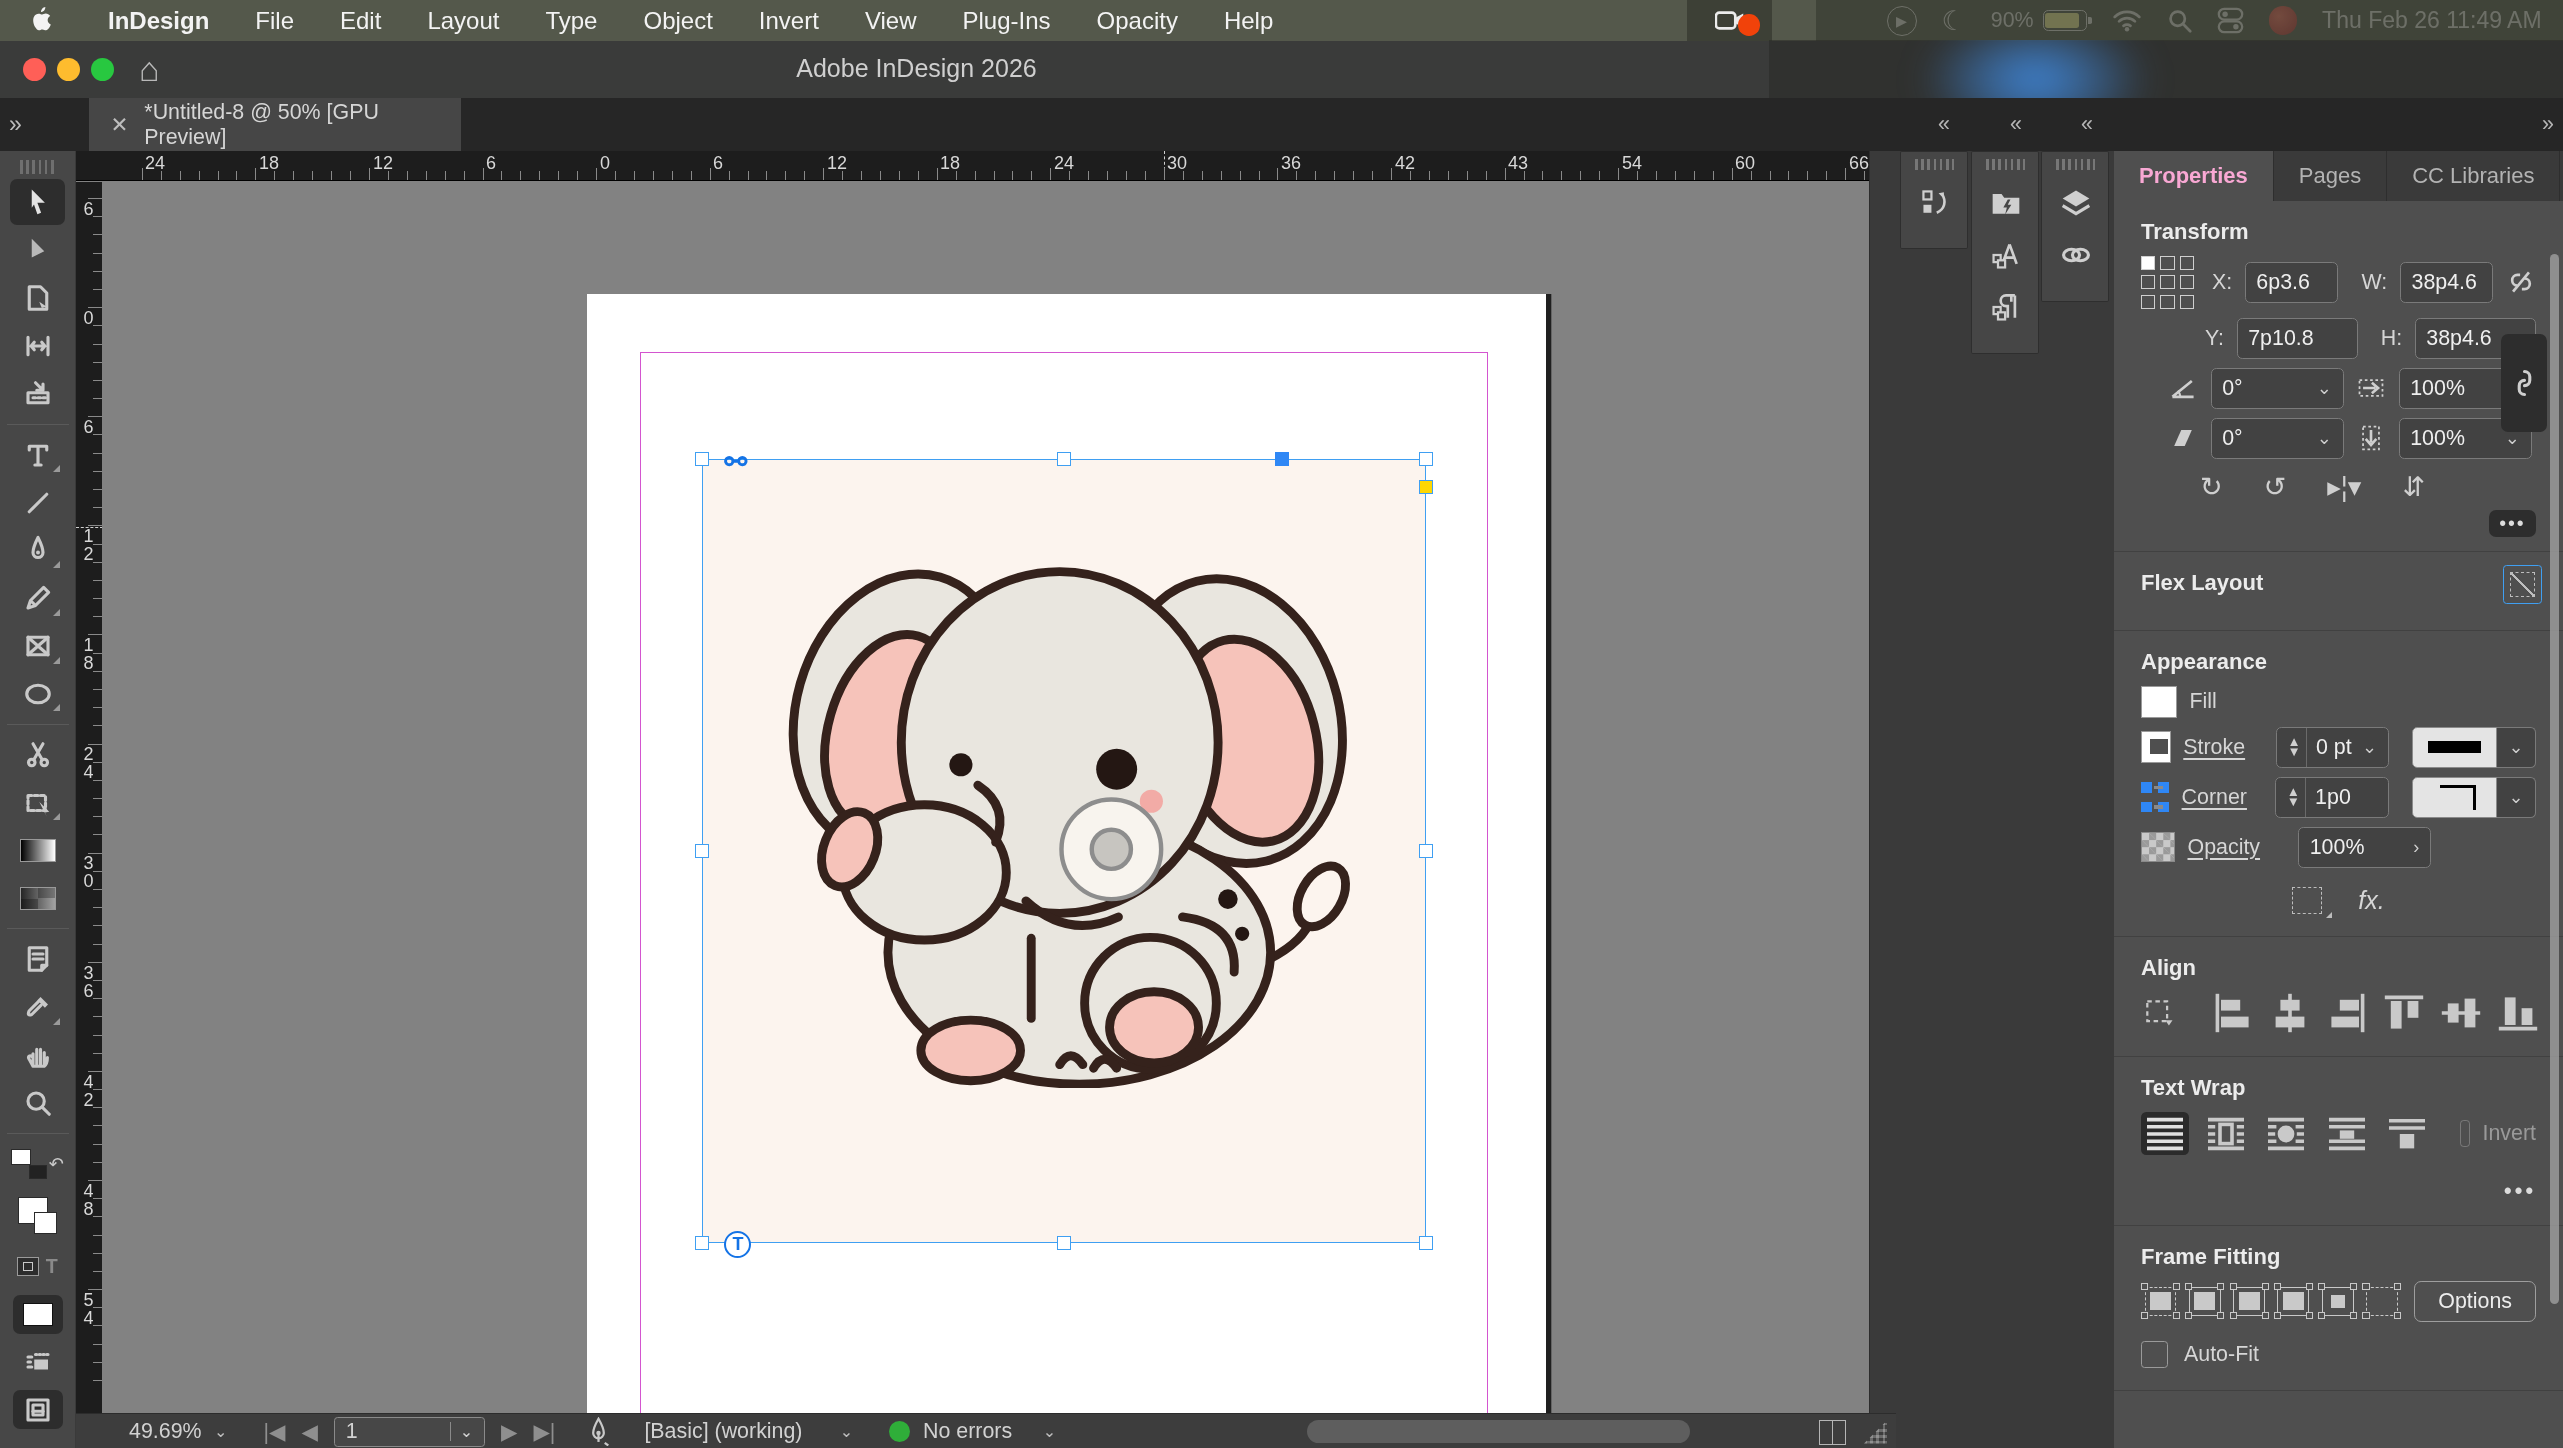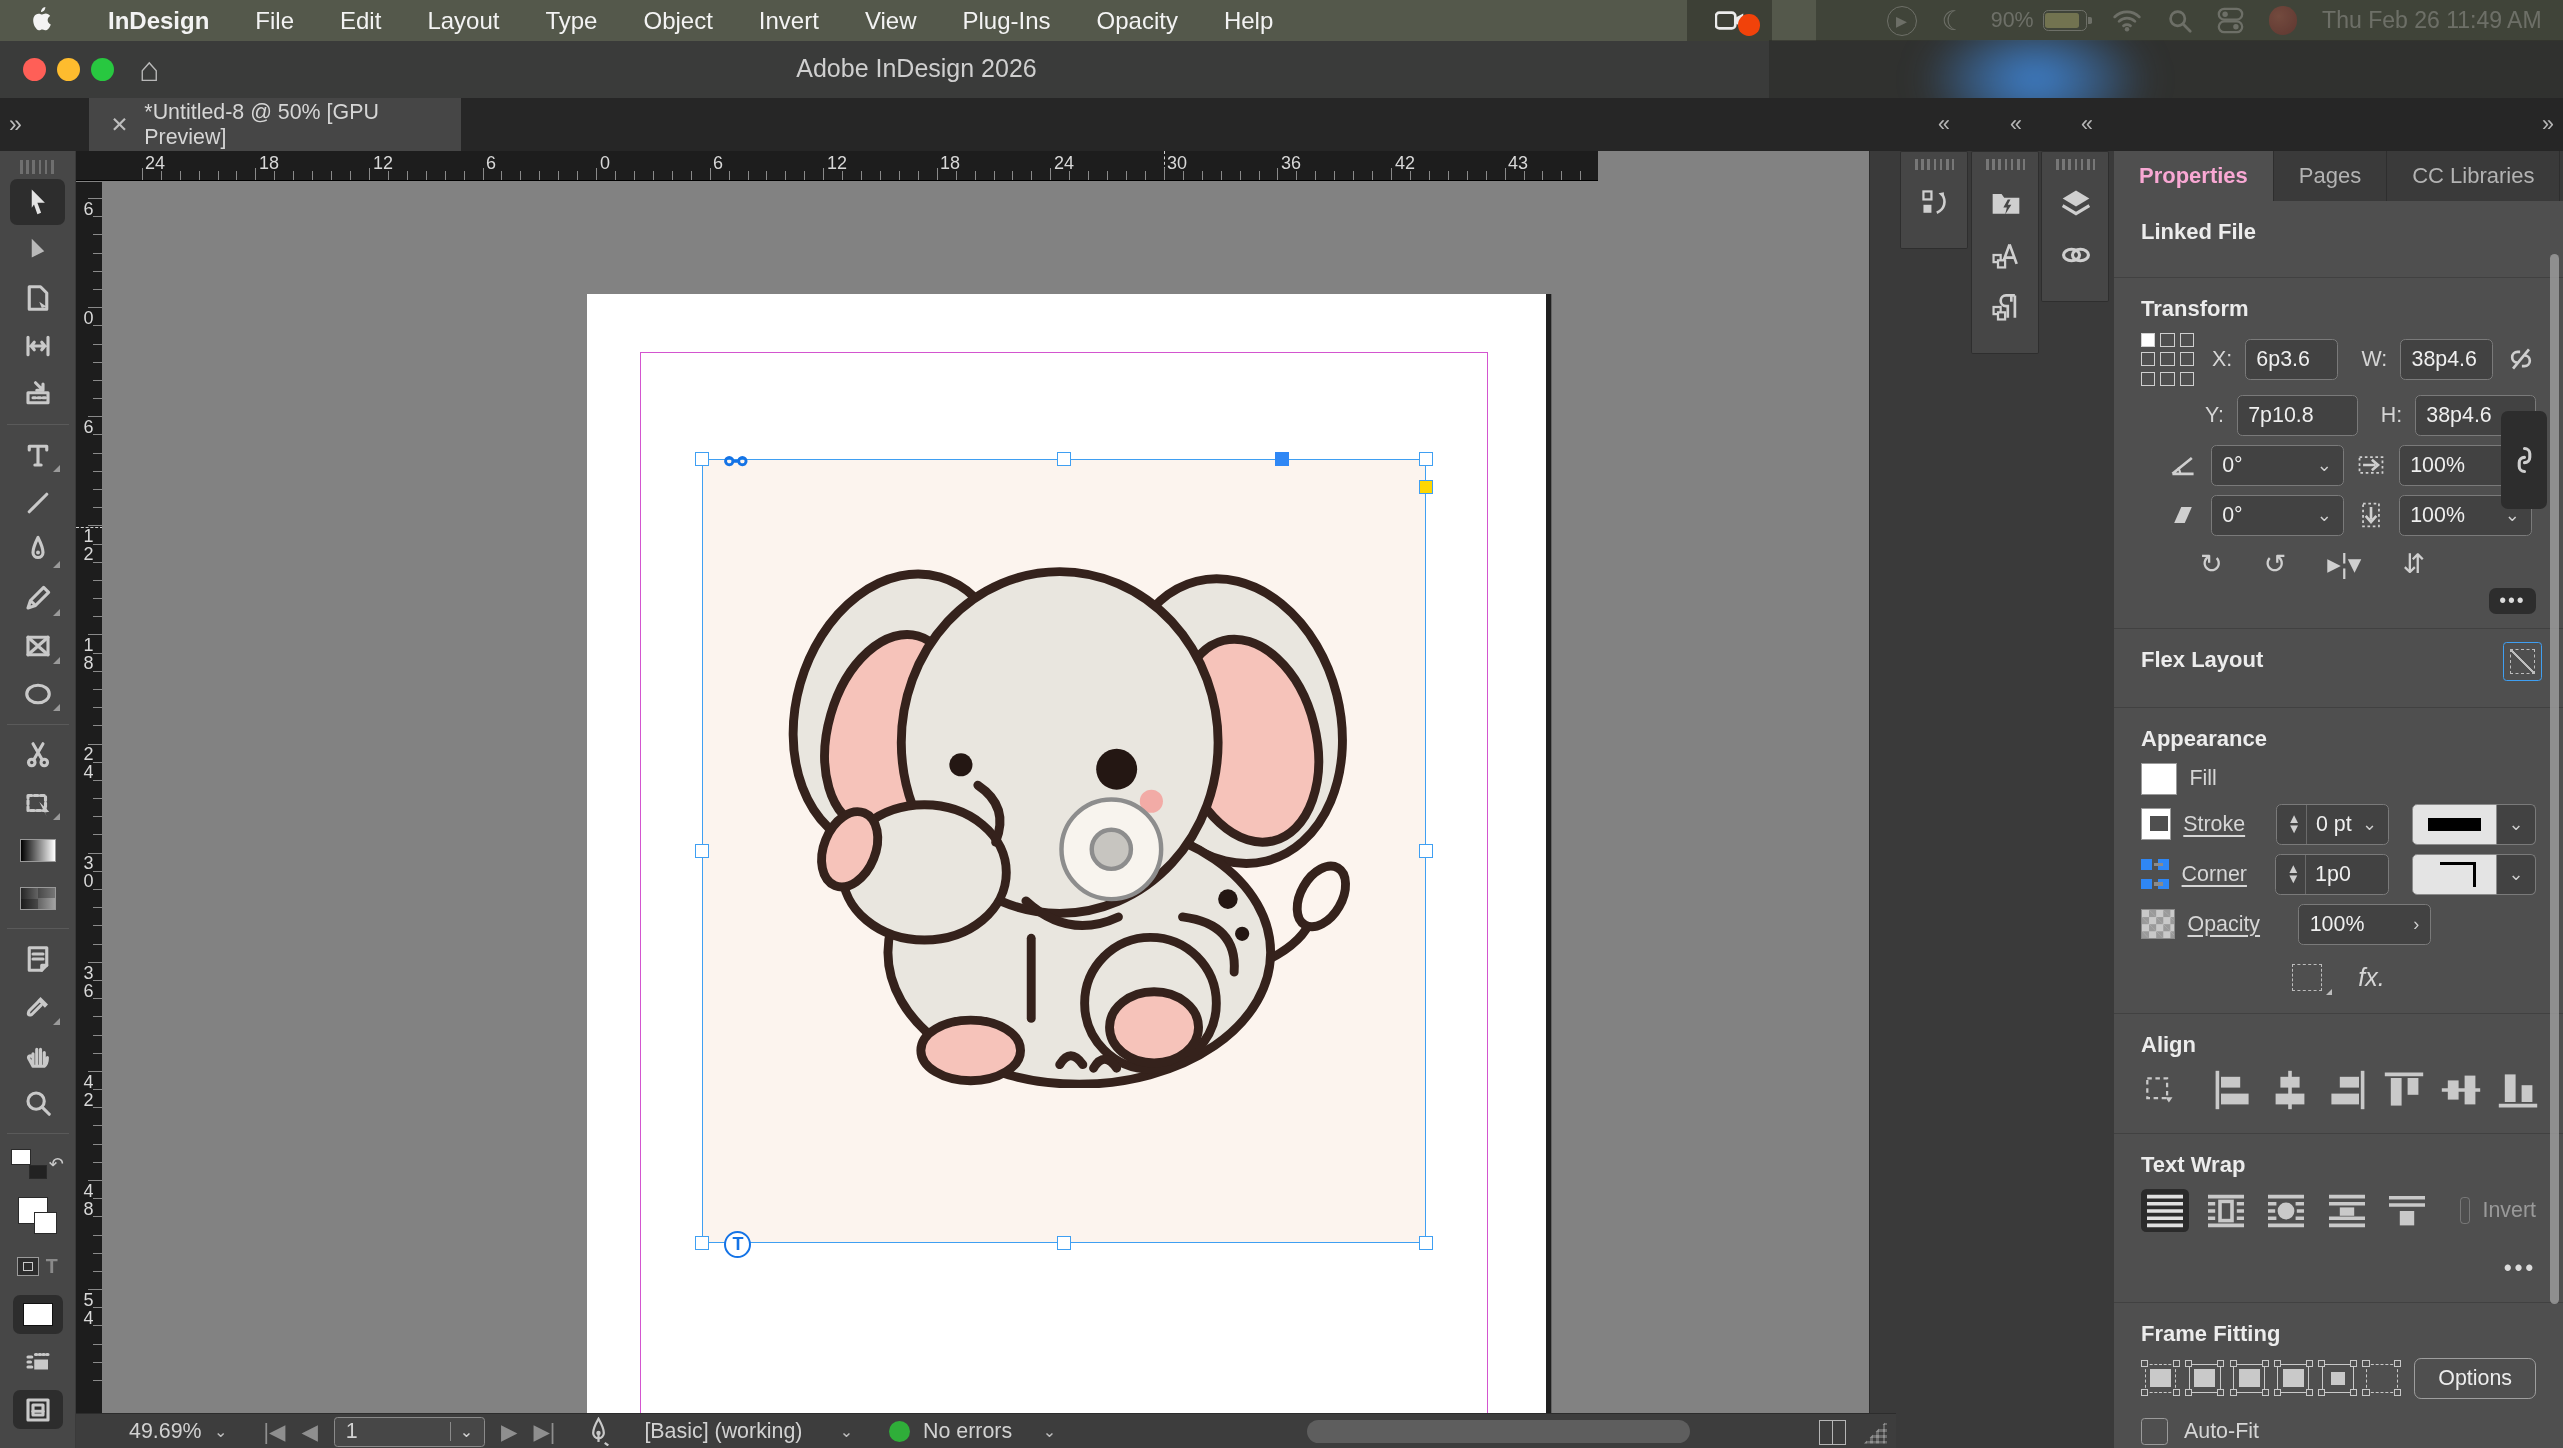--- a/index.html
+++ b/index.html
@@ -51,21 +51,21 @@
   .grad1{width:36px;height:23px;background:linear-gradient(90deg,#000,#fff);border:0.9px solid #999;}
   .grad2{width:36px;height:23px;background:linear-gradient(90deg,#333 ,#ddd),repeating-conic-gradient(#888 0 25%,#bbb 0 50%);background-blend-mode:multiply;border:0.9px solid #999;}
   .fsb{position:relative;width:39px;height:37px;}
   .fsb .f{position:absolute;left:0;top:0;width:27px;height:25px;background:#fff;border:1.8px solid #2a2a2a;}
   .fsb .s{position:absolute;right:0;bottom:0;width:23px;height:21.4px;background:#fff;border:1.8px solid #2a2a2a;}
   .redslash{background-image:linear-gradient(45deg,transparent 42%,#e8210c 42%,#e8210c 58%,transparent 58%);}
   .applybtn{width:50px;height:39px;background:#2d2d2d;border-radius:7.1px;display:flex;align-items:center;justify-content:center;}
   .applybtn .sw{width:30px;height:23px;background:#fff;border:1.8px solid #111;}
 
   
-  #hruler{left:76px;top:151px;width:1522px;height:30px;background:#1d1d1d;border-bottom:0.9px solid #000;overflow:hidden;}
+  #hruler{left:76px;top:151px;width:1793px;height:30px;background:#1d1d1d;border-bottom:0.9px solid #000;overflow:hidden;}
   #hruler .num{position:absolute;top:1.8px;color:#d8d8d8;font-size:18px;}
   #hruler .tick{position:absolute;bottom:0;width:0.9px;height:9px;background:#8a8a8a;}
   #hruler .cursor{position:absolute;top:0;height:30px;border-left:1.8px dashed #cfcfcf;}
   #vruler{left:76px;top:182px;width:27px;height:1232px;background:#1d1d1d;border-right:0.9px solid #000;overflow:hidden;}
   #vruler .num{position:absolute;left:3.6px;color:#d8d8d8;font-size:18px;line-height:18px;text-align:center;width:18px;}
   #vruler .tick{position:absolute;right:0;height:0.9px;width:9px;background:#8a8a8a;}
   #vruler .cursor{position:absolute;left:0;width:27px;border-top:1.8px dashed #cfcfcf;}
   #ruler-corner{left:76px;top:151px;width:27px;height:30px;background:#1d1d1d;border-right:0.9px solid #000;border-bottom:0.9px solid #000;}
 
   
@@ -710,23 +710,20 @@
   </div>
 
   <div id="panel" class="abs">
     <div id="ptabs">
       <span class="ptab active">Properties</span>
       <span class="ptab">Pages</span>
       <span class="ptab">CC Libraries</span>
     </div>
 
     <div id="pbody">
-      <div class="sect" style="padding-bottom:21.4px;">
-        <h3>Linked File</h3>
-      </div>
 
       <div class="sect">
         <h3>Transform</h3>
         <div class="row">
           <span id="proxy">
             <span class="fill"></span>
               <span></span>
               <span></span>
               <span></span>
               <span></span>

